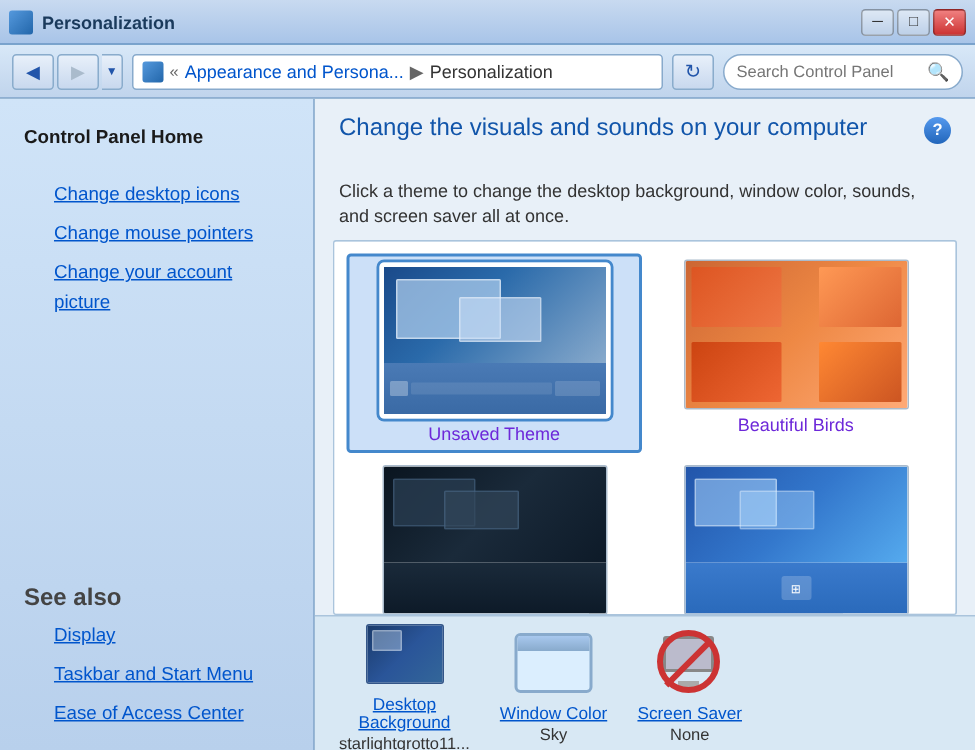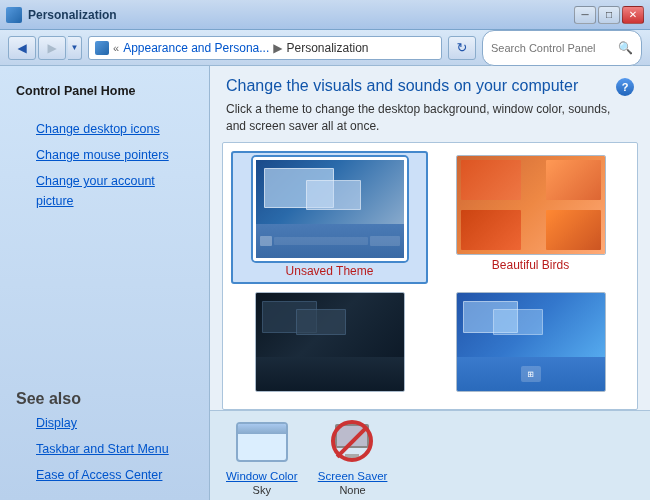--- a/index.html
+++ b/index.html
@@ -153,21 +153,21 @@
       display: flex;
       align-items: center;
       justify-content: center;
       cursor: pointer;
       font-size: 13px;
       color: #2255aa;
     }
 
     .search-box {
       width: 160px;
-      height: 36px;
+      height: 24px;
       background: white;
       border: 1px solid #88aacc;
       border-radius: 12px;
       display: flex;
       align-items: center;
       padding: 0 8px;
       gap: 4px;
     }
 
     .search-box input {
@@ -272,20 +272,21 @@
       cursor: pointer;
       flex-shrink: 0;
       margin-top: 2px;
     }
 
     .content-subtitle {
       padding: 0 16px 8px;
       font-size: 12px;
       color: #333;
       line-height: 1.4;
+      margin-top: 18px;
     }
 
     
     .themes-area {
       flex: 1;
       overflow: hidden;
       position: relative;
       margin: 0 12px;
     }
 
@@ -334,21 +335,21 @@
       width: 150px;
       height: 100px;
       border: 1px solid #aabbcc;
       position: relative;
       overflow: hidden;
       border-radius: 2px;
     }
 
     .theme-label {
       font-size: 12px;
-      color: #b91c1c;
+      color: #6d28d9;
       margin-top: 3px;
       text-align: center;
     }
 
     
     .bottom-bar {
       height: 90px;
       border-top: 1px solid #aac4dc;
       background: #d8e8f4;
       display: flex;
@@ -499,20 +500,29 @@
             </div>
             <div class="theme-label"></div>
           </div>
 
         </div>
       </div>
     </div>
 
     <div class="bottom-bar">
 
+      <div class="bottom-item">
+        <div class="bottom-icon-wrap">
+          <div style="width:52px;height:40px;background:linear-gradient(135deg,#1a3a6a,#2a5599,#336699);border-radius:2px;border:1px solid #335588;position:relative;overflow:hidden;">
+            <div style="position:absolute;top:3px;left:3px;width:20px;height:14px;background:rgba(200,220,240,0.4);border:1px solid rgba(255,255,255,0.3);border-radius:1px;"></div>
+          </div>
+        </div>
+        <div class="bottom-label">Desktop<br>Background</div>
+        <div class="bottom-sublabel">starlightgrotto11...</div>
+      </div>
 
       <div class="bottom-item">
         <div class="bottom-icon-wrap">
           <div style="width:52px;height:40px;background:rgba(220,238,255,0.85);border-radius:4px;border:2px solid #88aacc;position:relative;">
             <div style="position:absolute;top:0;left:0;right:0;height:10px;background:linear-gradient(to bottom,#a8c8ee,#88aacc);border-radius:2px 2px 0 0;"></div>
           </div>
         </div>
         <div class="bottom-label">Window Color</div>
         <div class="bottom-sublabel">Sky</div>
       </div>

